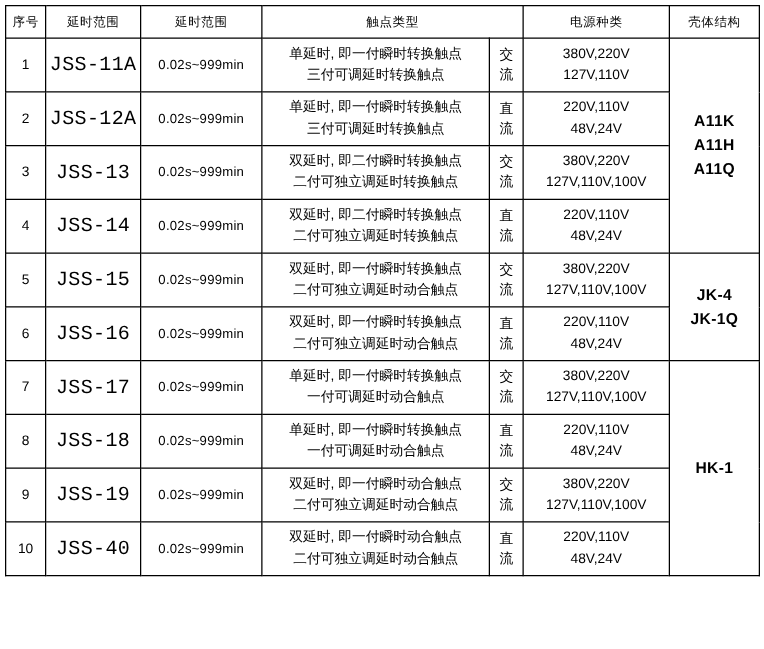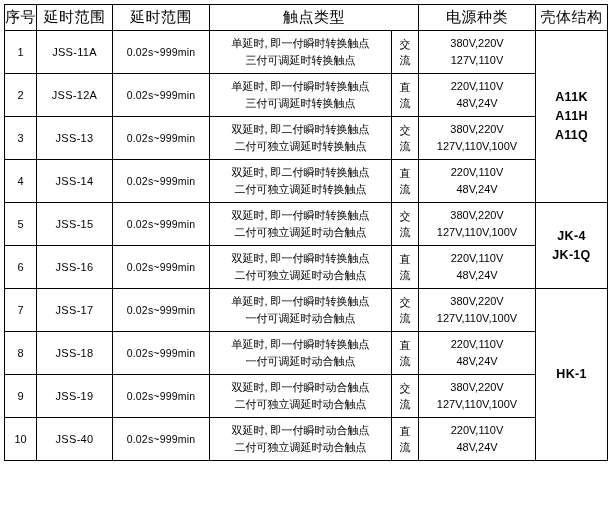--- a/index.html
+++ b/index.html
@@ -23,37 +23,37 @@
   }
   #spec-table td, #spec-table th {
     border: 1px solid #000;
     text-align: center;
     vertical-align: middle;
     font-weight: normal;
     padding: 0;
   }
   thead th {
     height: 25px;
-    font-size: 15px;
+    font-size: 10px;
     letter-spacing: 0.5px;
   }
   .col-no    { width: 32px; }
   .col-model { width: 76px; }
   .col-range { width: 97px; }
   .col-type  { width: 182px; }
   .col-ps    { width: 27px; }
   .col-volt  { width: 117px; }
   .col-case  { width: 72px; }
 
   tbody td {
     height: 42px;
     font-size: 11px;
   }
   .cell-no { font-size: 11px; }
-  .cell-model { font-size: 11px; letter-spacing: 0.3px; }
+  .cell-model { font-size: 16px; letter-spacing: 0.3px; font-family: Liberation Mono, monospace; }
   .cell-range { font-size: 10.5px; letter-spacing: 0.2px; }
   .cell-type {
     font-size: 11px;
     line-height: 17px;
     padding: 0 4px;
     margin-top: 12px;
   }
   .cell-type .l1, .cell-type .l2 { display: block; white-space: nowrap; }
   .cell-ps {
     font-size: 11px;

